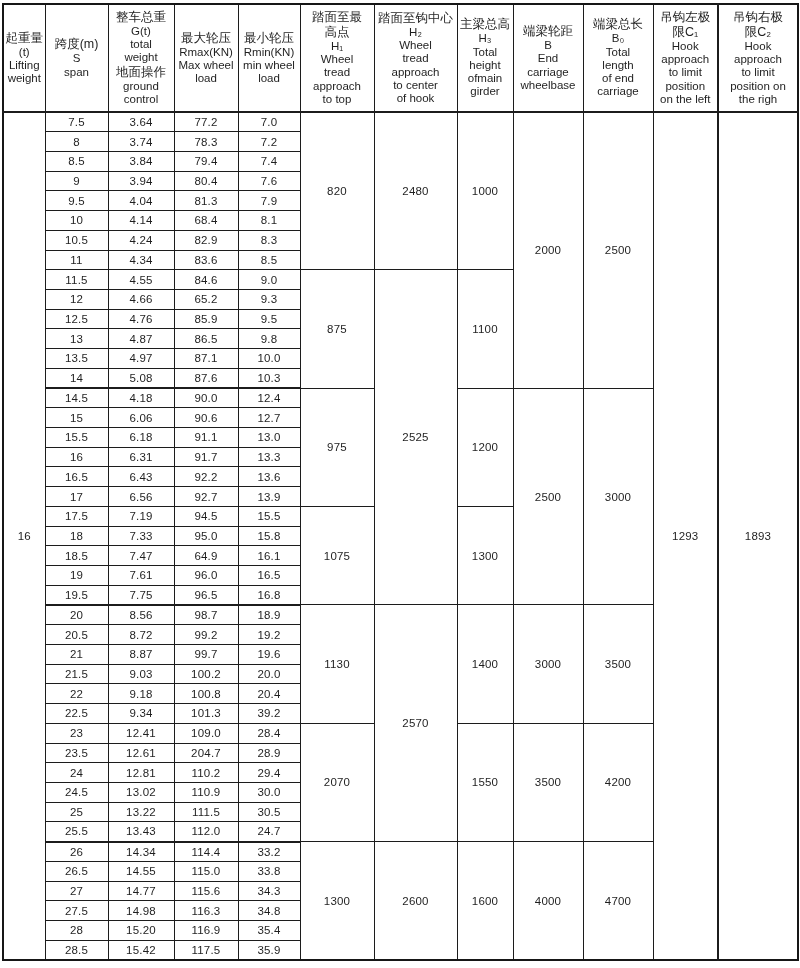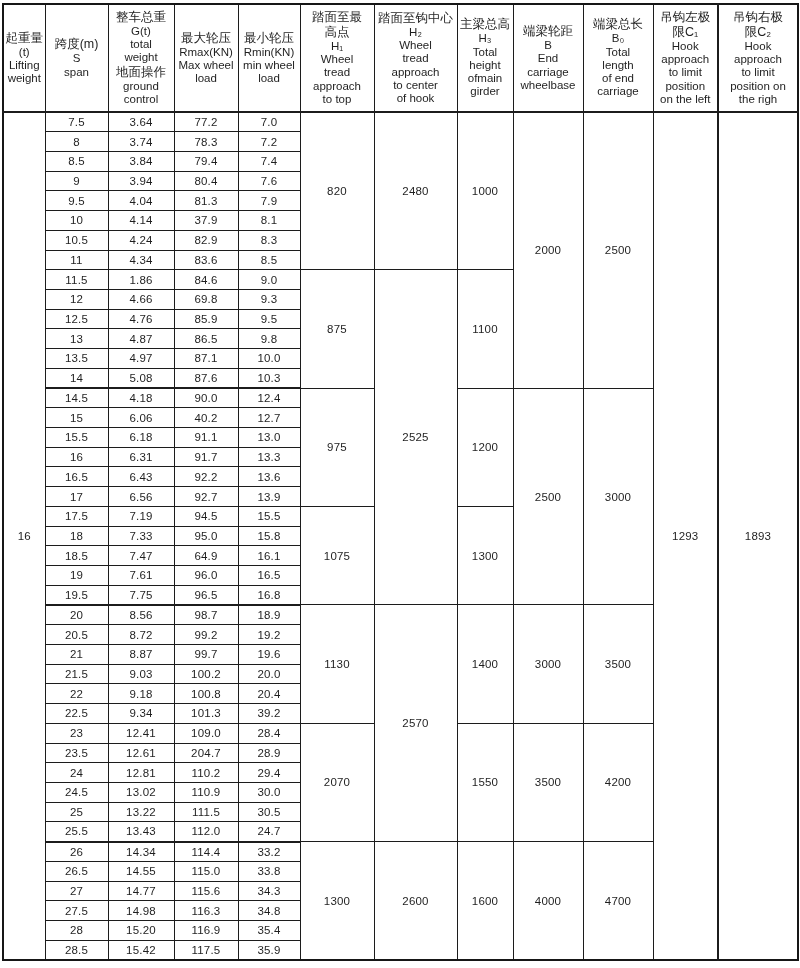--- a/index.html
+++ b/index.html
@@ -183,48 +183,48 @@
         </tr>
         <tr>
           <td class="col-span">9.5</td>
           <td class="col-g">4.04</td>
           <td class="col-rmax">81.3</td>
           <td class="col-rmin">7.9</td>
         </tr>
         <tr>
           <td class="col-span">10</td>
           <td class="col-g">4.14</td>
-          <td class="col-rmax">37.9</td>
+          <td class="col-rmax">68.4</td>
           <td class="col-rmin">8.1</td>
         </tr>
         <tr>
           <td class="col-span">10.5</td>
           <td class="col-g">4.24</td>
           <td class="col-rmax">82.9</td>
           <td class="col-rmin">8.3</td>
         </tr>
         <tr>
           <td class="col-span">11</td>
           <td class="col-g">4.34</td>
           <td class="col-rmax">83.6</td>
           <td class="col-rmin">8.5</td>
         </tr>
         <tr>
           <td class="col-span">11.5</td>
-          <td class="col-g">1.86</td>
+          <td class="col-g">4.55</td>
           <td class="col-rmax">84.6</td>
           <td class="col-rmin">9.0</td>
           <td rowspan="6" class="col-h1">875</td>
           <td rowspan="17" class="col-h2">2525</td>
           <td rowspan="6" class="col-h3">1100</td>
         </tr>
         <tr>
           <td class="col-span">12</td>
           <td class="col-g">4.66</td>
-          <td class="col-rmax">69.8</td>
+          <td class="col-rmax">65.2</td>
           <td class="col-rmin">9.3</td>
         </tr>
         <tr>
           <td class="col-span">12.5</td>
           <td class="col-g">4.76</td>
           <td class="col-rmax">85.9</td>
           <td class="col-rmin">9.5</td>
         </tr>
         <tr>
           <td class="col-span">13</td>
@@ -250,21 +250,21 @@
           <td class="col-rmax">90.0</td>
           <td class="col-rmin">12.4</td>
           <td rowspan="6" class="col-h1">975</td>
           <td rowspan="6" class="col-h3">1200</td>
           <td rowspan="11" class="col-b">2500</td>
           <td rowspan="11" class="col-b0">3000</td>
         </tr>
         <tr>
           <td class="col-span">15</td>
           <td class="col-g">6.06</td>
-          <td class="col-rmax">40.2</td>
+          <td class="col-rmax">90.6</td>
           <td class="col-rmin">12.7</td>
         </tr>
         <tr>
           <td class="col-span">15.5</td>
           <td class="col-g">6.18</td>
           <td class="col-rmax">91.1</td>
           <td class="col-rmin">13.0</td>
         </tr>
         <tr>
           <td class="col-span">16</td>

